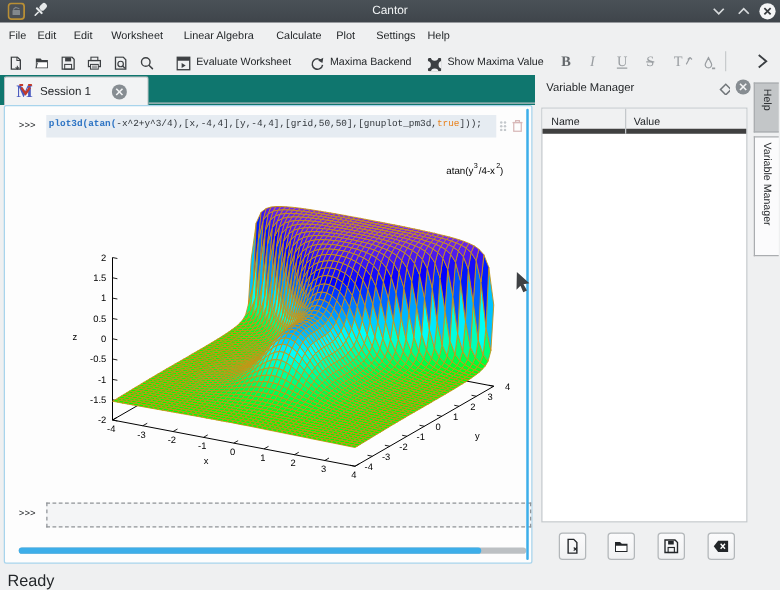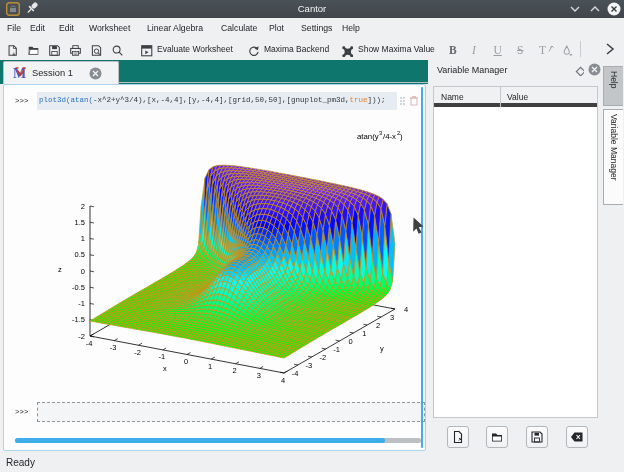--- a/index.html
+++ b/index.html
@@ -10,28 +10,28 @@
 .mi{position:absolute;top:5px}
 #toolbar{left:0;top:38px;width:624px;height:22px;background:#eff0f1}
 .tbtxt{position:absolute;top:6px;font-size:8.5px;color:#232629}
 #tabbar{left:0;top:60px;width:428px;height:24px;background:#0f766e}
 #tab1{position:absolute;left:3px;top:1px;width:116px;height:23px;background:#f2f3f4;border:1px solid #bcc0c3;border-bottom:none;border-radius:2px 2px 0 0}
 #tabline{position:absolute;left:119px;top:22px;width:309px;height:1px;background:#bcc0c3}
 #worksheet{left:3px;top:84px;width:423px;height:367px;background:#fdfdfd;border:1px solid #a8d4ec;border-radius:2px}
 #scrollbar{position:absolute;right:2px;top:2px;width:2px;height:361px;background:#3daee9;border-radius:1px}
 #cell1{position:absolute;left:33px;top:7px;width:360px;height:18px;background:#e6ecf2}
 #code{position:absolute;left:35px;top:11px;font-family:"Liberation Mono",monospace;font-size:7.5px;white-space:pre;color:#31363b;letter-spacing:0}
-.kw{color:#2d74c4;font-weight:normal}
+.kw{color:#2d74c4;font-weight:bold}
 .bt{color:#e8821e}
 #prompt1{position:absolute;left:11px;top:12px;font-family:"Liberation Mono",monospace;font-size:7.5px;color:#232629}
 #prompt2{position:absolute;left:11px;top:323px;font-family:"Liberation Mono",monospace;font-size:7.5px;color:#232629}
 #cell2{position:absolute;left:33px;top:317px;width:388px;height:20px;background:#f4f5f6;border:1px dashed #909498}
 #pbar{position:absolute;left:11px;top:353px;width:406px;height:5px;background:#bcc0c3;border-radius:2.5px}
 #pfill{width:370px;height:5px;background:#3daee9;border-radius:2.5px}
-#statusbar{left:0;top:452px;width:624px;height:20px;background:#eff0f1;font-size:10px;color:#232629}
+#statusbar{left:0;top:452px;width:624px;height:20px;background:#eff0f1;font-size:13px;color:#232629}
 #vm{left:430px;top:60px;width:171px;height:396px;background:#eff0f1;border-bottom:1px solid #c8cacc}
 #vmtitle{position:absolute;left:7px;top:5px;font-size:9px;color:#232629}
 #vmtable{position:absolute;left:3px;top:26px;width:165px;height:332px;background:#fff;border:1px solid #c4c8cb}
 #vmhead{position:absolute;left:0;top:0;width:100%;height:20px;background:#f0f1f2;border-bottom:4px solid #404040;font-size:8.5px;color:#232629}
 #vmbtns{position:absolute;left:0px;top:366px;width:165px;height:24px}
 .vbtn{position:absolute;top:0;width:22px;height:22px;background:linear-gradient(#fbfbfc,#f0f1f2);border:1px solid #b3b7ba;border-radius:3px}
 #strip{left:601px;top:60px;width:23px;height:396px;background:#eff0f1}
 #helptab{position:absolute;left:2px;top:6px;width:20px;height:40px;background:#c3c6c8;border:1px solid #aaadb0;border-right:none}
 #vmtab{position:absolute;left:2px;top:49px;width:20px;height:96px;background:#fbfbfc;border:1px solid #aaadb0;border-right:none}
 .vtext{writing-mode:vertical-rl;font-size:8.5px;color:#232629;display:block;margin:4px auto 0 5px}

